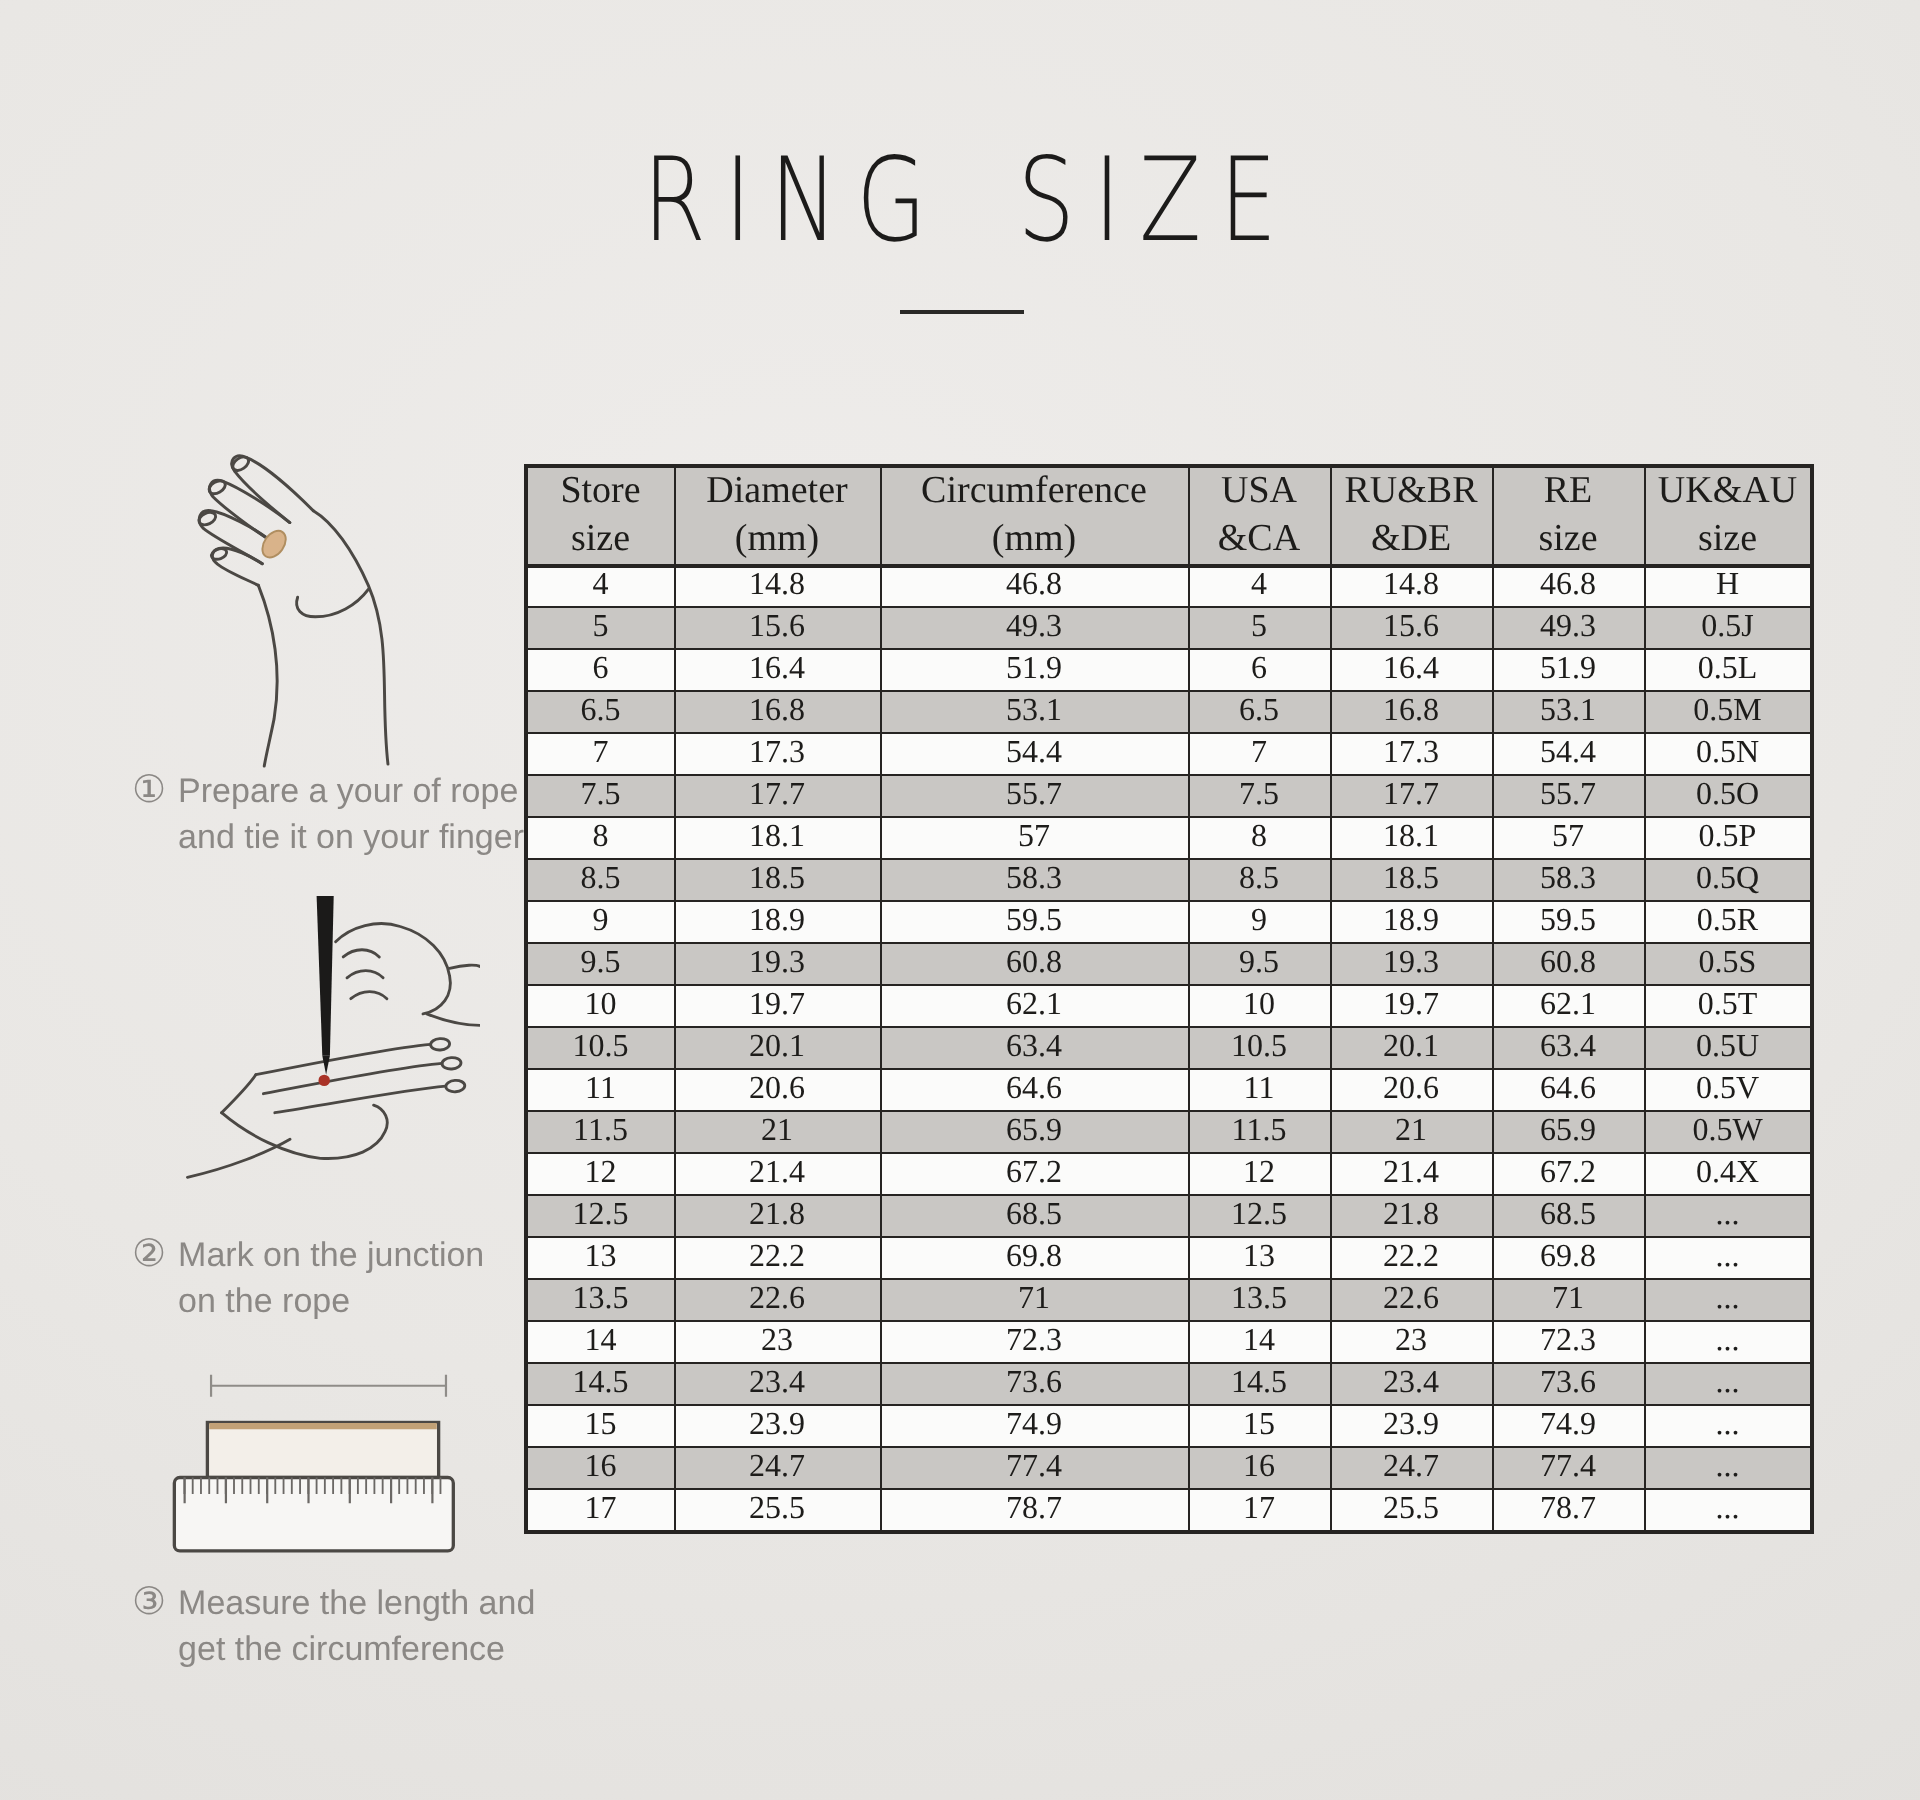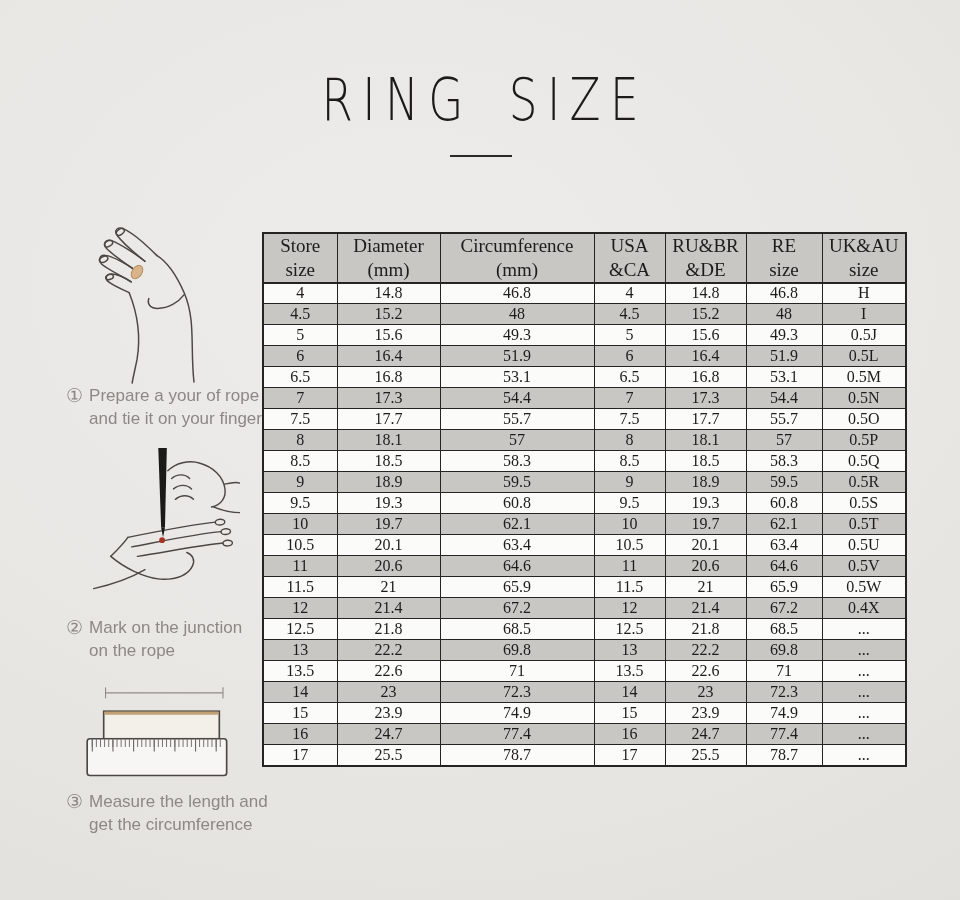--- a/index.html
+++ b/index.html
@@ -155,29 +155,20 @@
         <tr>
           <td>4</td>
           <td>14.8</td>
           <td>46.8</td>
           <td>4</td>
           <td>14.8</td>
           <td>46.8</td>
           <td>H</td>
         </tr>
         <tr>
-          <td>4.5</td>
-          <td>15.2</td>
-          <td>48</td>
-          <td>4.5</td>
-          <td>15.2</td>
-          <td>48</td>
-          <td>I</td>
-        </tr>
-        <tr>
           <td>5</td>
           <td>15.6</td>
           <td>49.3</td>
           <td>5</td>
           <td>15.6</td>
           <td>49.3</td>
           <td>0.5J</td>
         </tr>
         <tr>
           <td>6</td>
@@ -326,20 +317,29 @@
         <tr>
           <td>14</td>
           <td>23</td>
           <td>72.3</td>
           <td>14</td>
           <td>23</td>
           <td>72.3</td>
           <td>...</td>
         </tr>
         <tr>
+          <td>14.5</td>
+          <td>23.4</td>
+          <td>73.6</td>
+          <td>14.5</td>
+          <td>23.4</td>
+          <td>73.6</td>
+          <td>...</td>
+        </tr>
+        <tr>
           <td>15</td>
           <td>23.9</td>
           <td>74.9</td>
           <td>15</td>
           <td>23.9</td>
           <td>74.9</td>
           <td>...</td>
         </tr>
         <tr>
           <td>16</td>

